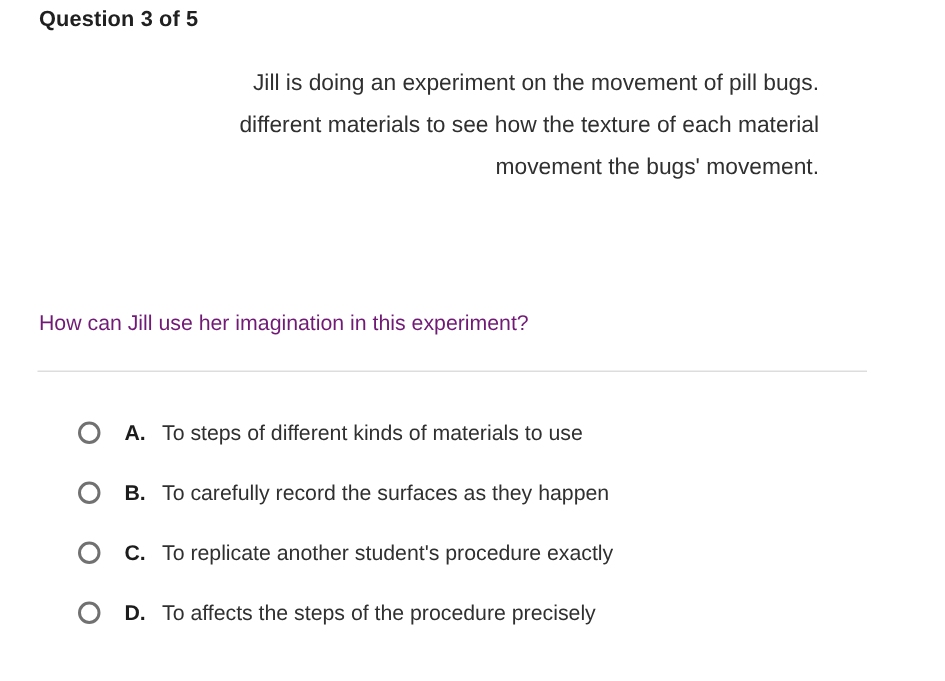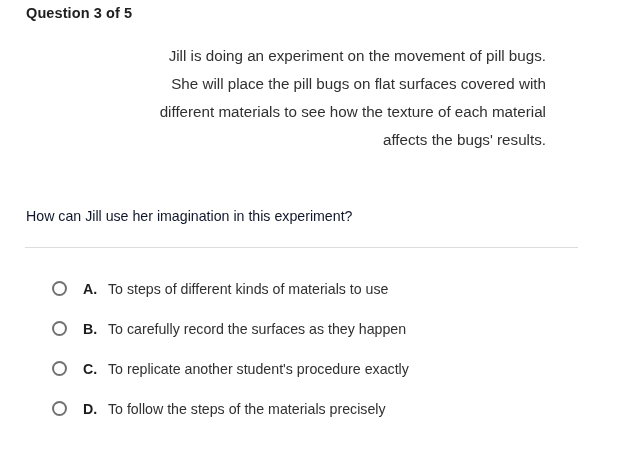--- a/index.html
+++ b/index.html
@@ -41,21 +41,21 @@
   }
   .passage p {
     margin: 0;
     text-align: right;
   }
   .prompt {
     position: absolute;
     left: 26px;
     top: 206px;
     font-size: 14.2px;
-    color: #0f172a;
+    color: #701a75;
     line-height: 20px;
   }
   .divider {
     position: absolute;
     left: 25px;
     top: 247px;
     width: 553px;
     height: 1px;
     background: #dddddd;
   }
@@ -97,23 +97,22 @@
 </style>
 </head>
 <body>
 
 <div class="page">
 
   <div class="question-header">Question 3 of 5</div>
 
   <div class="passage">
     <p>Jill is doing an experiment on the movement of pill bugs.</p>
-    <p>She will place the pill bugs on flat surfaces covered with</p>
     <p>different materials to see how the texture of each material</p>
-    <p>affects the bugs' results.</p>
+    <p>movement the bugs' movement.</p>
   </div>
 
   <div class="prompt">How can Jill use her imagination in this experiment?</div>
 
   <div class="divider"></div>
 
   <div class="options">
 
     <div class="option-row">
       <span class="radio"></span>
@@ -129,18 +128,18 @@
 
     <div class="option-row">
       <span class="radio"></span>
       <span class="option-letter">C.</span>
       <span class="option-text">To replicate another student's procedure exactly</span>
     </div>
 
     <div class="option-row">
       <span class="radio"></span>
       <span class="option-letter">D.</span>
-      <span class="option-text">To follow the steps of the materials precisely</span>
+      <span class="option-text">To affects the steps of the procedure precisely</span>
     </div>
 
   </div>
 
 </div>
 
 </body></html>

